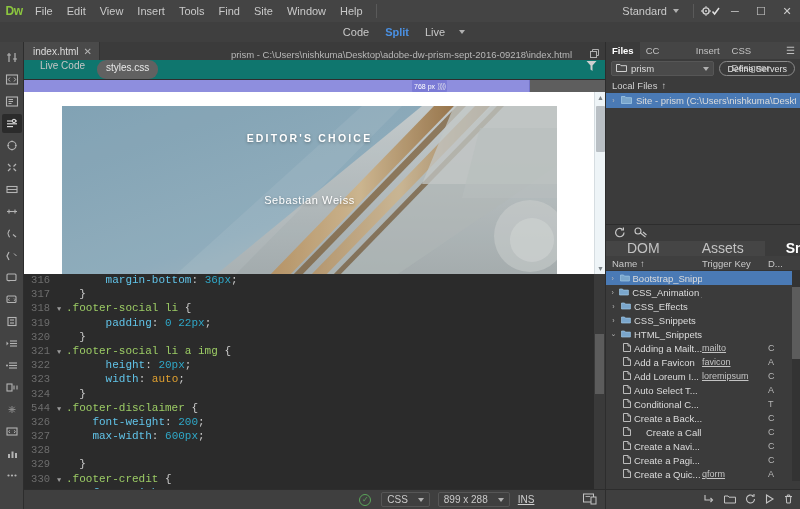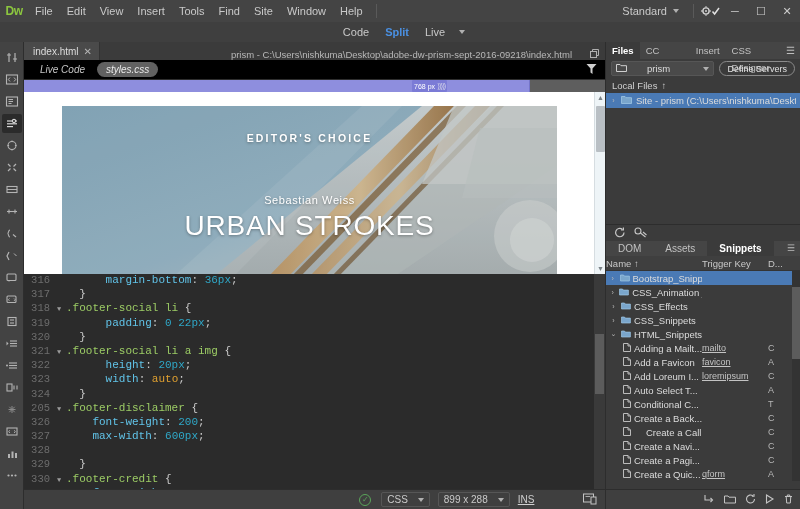--- a/index.html
+++ b/index.html
@@ -77,23 +77,22 @@
   .doctab .x{ font-size:10px; color:#b5b5b5; }
   .docpath{
     margin-left:auto; display:flex; align-items:center; gap:18px;
     font-size:9.5px; color:#b8b8b8; padding-right:6px;
   }
   .pathicon{ color:#b0b0b0; }
 
   
   .viewbar{
     position:absolute; left:24px; top:60px; width:581px; height:20px;
-    background:#000000; display:flex; align-items:center; padding-left:12px; gap:8px;
+    background:#0f766e; display:flex; padding-left:12px; gap:8px;
     border-bottom:1px solid #2e2e2e;
-    font-style:italic;
   }
   .livecode{ font-size:10px; color:#c6c6c6; padding:0 4px; }
   .srcpill{
     background:#616161; border-radius:9px; padding:2px 9px; font-size:10px; color:#e8e8e8;
   }
   .funnel{ margin-left:auto; margin-right:8px; color:#cfcfcf; }
 
   
   .preview{
     position:absolute; left:24px; top:80px; width:581px; height:194px;
@@ -208,21 +207,21 @@
   }
   .ptab.active{ background:#3b3b3b; color:#ffffff; font-weight:bold; }
   .ptab-menu{ margin-left:auto; padding:0 5px; color:#bdbdbd; line-height:17px; font-size:10px;}
 
   .siterow{
     height:19px; display:flex; align-items:center; padding:0 5px; gap:5px;
     background:#3b3b3b;
   }
   .sitesel{
     flex:1; height:15px; background:#4a4a4a; border:1px solid #565656; border-radius:2px;
-    display:flex; align-items:center; gap:20px; padding:0 4px; font-size:9.5px; color:#dcdcdc;
+    display:flex; align-items:center; gap:4px; padding:0 4px; font-size:9.5px; color:#dcdcdc;
   }
   .sitesel .car{ margin-left:auto; }
   .btn-outline{
     border:1px solid #8a8a8a; border-radius:8px; padding:1px 7px; font-size:9px; color:#e0e0e0;
     height:15px; line-height:12px; white-space:nowrap;
   }
   .localhdr{
     height:15px; display:flex; align-items:center; padding:0 6px; gap:4px;
     font-size:9.5px; color:#cfcfcf; background:#3b3b3b;
   }
@@ -238,29 +237,29 @@
   .filler{ background:#3b3b3b; }
 
   
   .sniptoolbar{
     height:17px; background:#3b3b3b; display:flex; align-items:center; gap:8px; padding:0 8px;
     border-top:1px solid #2d2d2d; color:#c6c6c6;
   }
   .sniptabs{
     height:15px; background:#454545; display:flex; align-items:flex-end;
   }
-  .sniptab{ height:15px; padding:0 12px; font-size:10px; color:#c2c2c2; line-height:15px; }
+  .sniptab{ height:15px; padding:0 21px; font-size:14px; color:#c2c2c2; line-height:15px; }
   .sniptab.active{ background:#3b3b3b; color:#ffffff; font-weight:bold; }
   .sniptab-menu{ margin-left:auto; padding:0 5px; color:#bdbdbd; line-height:15px; font-size:9px; }
 
   .colhdr{
     height:15px; background:#3f3f3f; display:flex; align-items:center;
     font-size:9.5px; color:#c8c8c8; border-bottom:1px solid #343434;
   }
-  .colhdr .c1{ width:96px; }
+  .colhdr .c1{ width:96px; padding-left:6px; }
   .colhdr .c2{ width:66px; }
   .colhdr .c3{ flex:1; }
 
   .snrow{
     height:14px; display:flex; align-items:center; font-size:9.5px; color:#dcdcdc;
   }
   .snrow.sel{ background:#4a7ab5; }
   .sn-name{ width:96px; display:flex; align-items:center; gap:3px; }
   .sn-trig{ width:66px; color:#c3c3c3; text-decoration:underline; font-size:9px; }
   .sn-desc{ flex:1; color:#b6b6b6; font-size:9px; overflow:hidden; }
@@ -564,21 +563,20 @@
 
             <circle cx="468" cy="130" r="36" fill="#e6e8e4" opacity="0.5"></circle>
             <circle cx="470" cy="134" r="22" fill="#f0f1ee" opacity="0.45"></circle>
 
             <rect width="495" height="172" fill="#203040" opacity="0.12"></rect>
           </svg>
         </div>
         <div class="hero-txt">
           <div class="eyebrow">EDITOR'S CHOICE</div>
           <div class="author">Sebastian Weiss</div>
-          <div class="bigtitle">URBAN STROKES</div>
         </div>
       </div>
     </div>
 
     <div class="prev-sb">
       <span class="ar" style="top:2px;">▲</span>
       <div class="thumb"></div>
       <span class="ar" style="bottom:2px;">▼</span>
     </div>
   </div>
@@ -624,21 +622,21 @@
           <span class="lno">323</span>
           <span class="fold"></span>
           <span class="ctext"><span class="tk-val">      </span><span class="tk-prop">width</span><span class="tk-punc">: </span><span class="tk-kw">auto</span><span class="tk-punc">;</span></span>
         </div>
         <div class="cline">
           <span class="lno">324</span>
           <span class="fold"></span>
           <span class="ctext"><span class="tk-punc">  }</span></span>
         </div>
         <div class="cline">
-          <span class="lno">205</span>
+          <span class="lno">544</span>
           <span class="fold">▼</span>
           <span class="ctext"><span class="tk-sel">.footer-disclaimer</span><span class="tk-punc"> {</span></span>
         </div>
         <div class="cline">
           <span class="lno">326</span>
           <span class="fold"></span>
           <span class="ctext"><span class="tk-val">    </span><span class="tk-prop">font-weight</span><span class="tk-punc">: </span><span class="tk-num">200</span><span class="tk-punc">;</span></span>
         </div>
         <div class="cline">
           <span class="lno">327</span>

